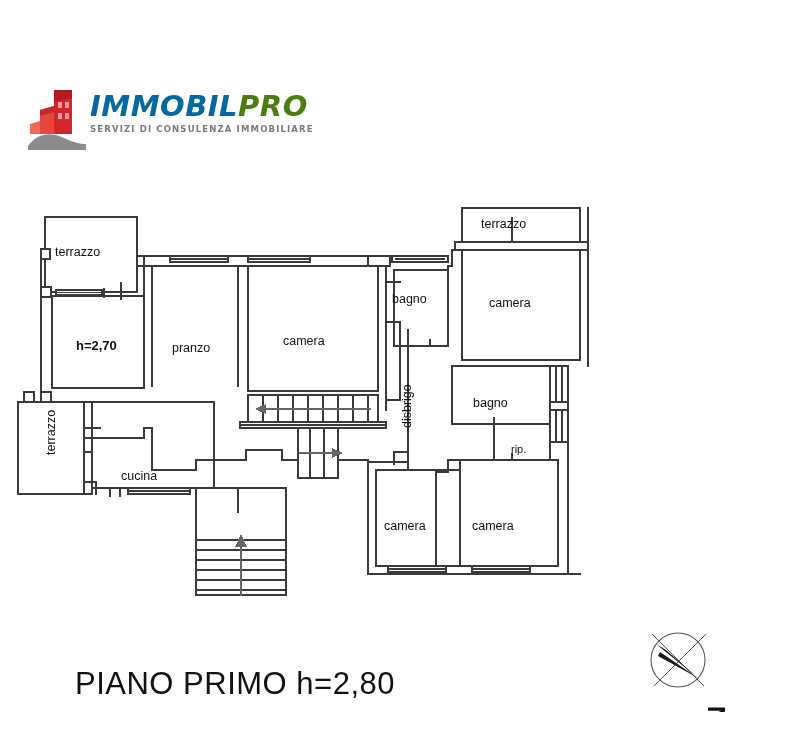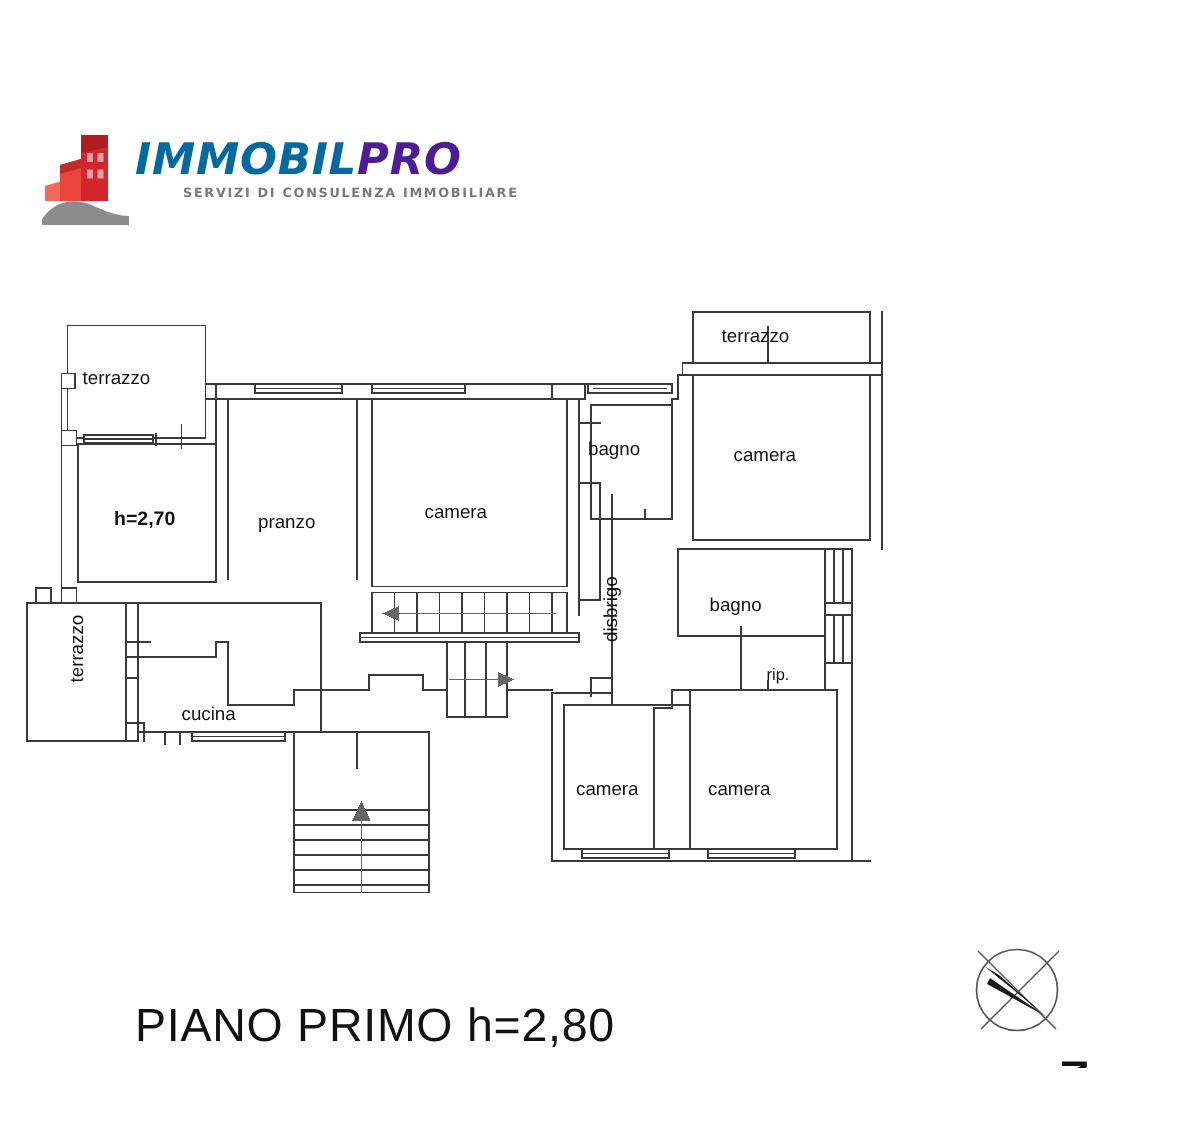--- a/index.html
+++ b/index.html
@@ -38,30 +38,29 @@
   }
   .logo-word {
     font-family: "DejaVu Sans", sans-serif;
     font-size: 29px;
     font-weight: bold;
     font-style: italic;
     letter-spacing: 0.5px;
     line-height: 1;
   }
   .logo-immobil { color: #0369a1; }
-  .logo-pro { color: #4c1d95; }
+  .logo-pro { color: #4d7c0f; }
   #logo-tagline {
     font-family: "DejaVu Sans", sans-serif;
     font-size: 8.5px;
     font-weight: bold;
     color: #7a7a7a;
     letter-spacing: 1.15px;
     margin-top: 3px;
     white-space: nowrap;
-    margin-left: 32px;
   }
 
   
   #plan-wrap {
     position: absolute;
     left: 0;
     top: 170px;
     width: 800px;
     height: 460px;
   }
@@ -80,21 +79,21 @@
   }
   .rm-label-sm {
     font-family: "Liberation Sans", sans-serif;
     font-size: 11px;
     fill: #111111;
   }
 
   
   #plan-title {
     position: absolute;
-    left: 90px;
+    left: 75px;
     top: 666px;
     font-family: "Liberation Sans", sans-serif;
     font-size: 31px;
     color: #111111;
     letter-spacing: 0.5px;
     white-space: nowrap;
   }
 
   
   #compass {

